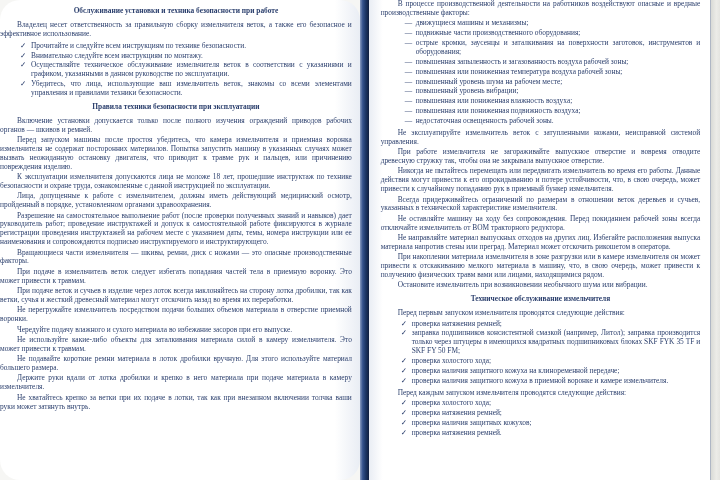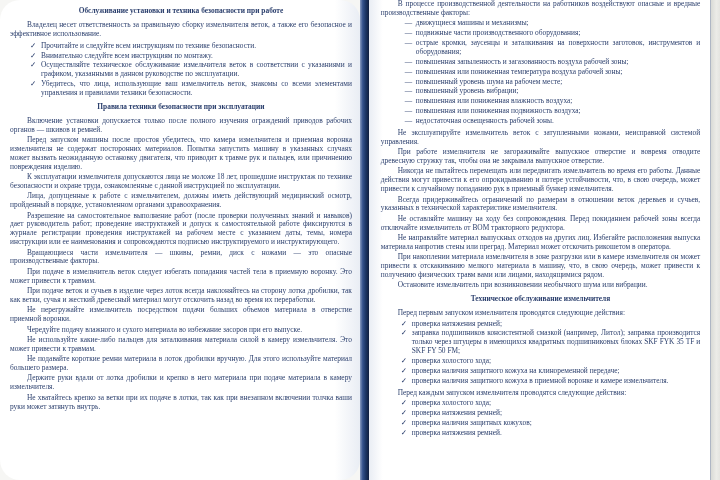--- a/index.html
+++ b/index.html
@@ -12,21 +12,21 @@
   }
   .spread { display: flex; width: 720px; height: 480px; }
   .page {
     font-size: 7.4px;
     line-height: 1.2;
     overflow: hidden;
     background: #ffffff;
   }
   .page-left {
     width: 368px;
-    padding: 7px 8px 0 10px;
+    padding: 7px 8px 0 0;
     background: linear-gradient(90deg, #ffffff 0%, #ffffff 93%, #e9edf4 100%);
     border-radius: 20px;
   }
   .spine {
     width: 9px;
     background: linear-gradient(90deg, #8a9cc0 0%, #35538c 30%, #1b3563 65%, #101f3e 100%);
   }
   .page-right {
     width: 349px;
     padding: 0 10px 0 12px;
@@ -86,21 +86,21 @@
         <div class="para indent">Включение установки допускается только после полного изучения ограждений приводов рабочих органов — шкивов и ремней.</div>
         <div class="para indent">Перед запуском машины после простоя убедитесь, что камера измельчителя и приемная воронка измельчителя не содержат посторонних материалов. Попытка запустить машину в указанных случаях может вызвать неожиданную остановку двигателя, что приводит к травме рук и пальцев, или причинению повреждения изделию.</div>
         <div class="para indent">К эксплуатации измельчителя допускаются лица не моложе 18 лет, прошедшие инструктаж по технике безопасности и охране труда, ознакомленные с данной инструкцией по эксплуатации.</div>
         <div class="para indent">Лица, допущенные к работе с измельчителем, должны иметь действующий медицинский осмотр, пройденный в порядке, установленном органами здравоохранения.</div>
         <div class="para indent">Разрешение на самостоятельное выполнение работ (после проверки полученных знаний и навыков) дает руководитель работ; проведение инструктажей и допуск к самостоятельной работе фиксируются в журнале регистрации проведения инструктажей на рабочем месте с указанием даты, темы, номера инструкции или ее наименования и сопровождаются подписью инструктируемого и инструктирующего.</div>
         <div class="para indent">Вращающиеся части измельчителя — шкивы, ремни, диск с ножами — это опасные производственные факторы.</div>
         <div class="para indent">При подаче в измельчитель веток следует избегать попадания частей тела в приемную воронку. Это может привести к травмам.</div>
         <div class="para indent">При подаче веток и сучьев в изделие через лоток всегда наклоняйтесь на сторону лотка дробилки, так как ветки, сучья и жесткий древесный материал могут отскочить назад во время их переработки.</div>
         <div class="para indent">Не перегружайте измельчитель посредством подачи больших объемов материала в отверстие приемной воронки.</div>
         <div class="para indent">Чередуйте подачу влажного и сухого материала во избежание засоров при его выпуске.</div>
-        <div class="para indent">Не используйте какие-либо пальцев для заталкивания материала силой в камеру измельчителя. Это может привести к травмам.</div>
+        <div class="para indent">Не используйте какие-либо объекты для заталкивания материала силой в камеру измельчителя. Это может привести к травмам.</div>
         <div class="para indent">Не подавайте короткие ремни материала в лоток дробилки вручную. Для этого используйте материал большего размера.</div>
         <div class="para indent">Держите руки вдали от лотка дробилки и крепко в него материала при подаче материала в камеру измельчителя.</div>
         <div class="para indent">Не хватайтесь крепко за ветки при их подаче в лотки, так как при внезапном включении толчка ваши руки может затянуть внутрь.</div>
       </div>
   </div>
 
   <div class="spine"></div>
 
   <div class="page page-right">
     <div class="para indent">В процессе производственной деятельности на работников воздействуют опасные и вредные производственные факторы:</div>

